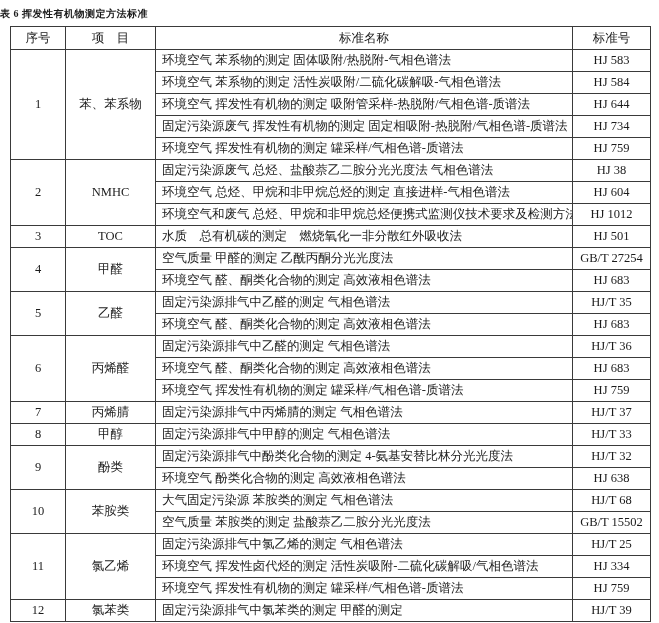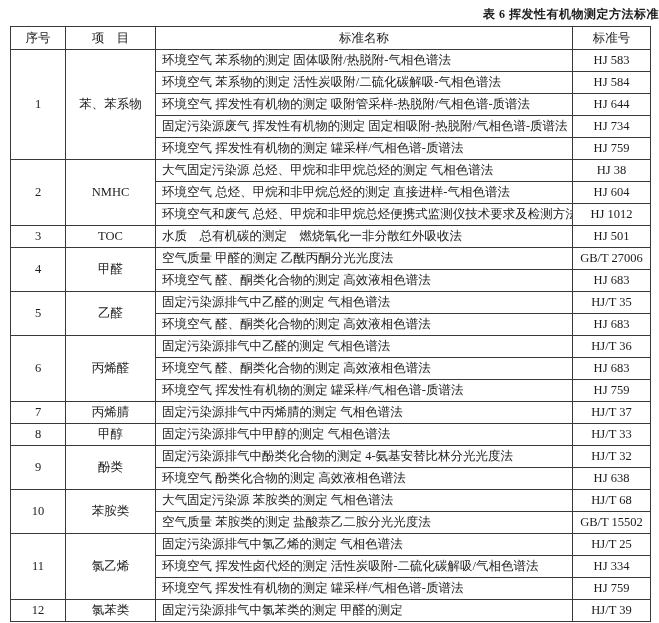--- a/index.html
+++ b/index.html
@@ -13,23 +13,23 @@
     -webkit-font-smoothing: antialiased;
   }
   .page {
     width: 659px;
     height: 623px;
     background: #ffffff;
     box-sizing: border-box;
     overflow: hidden;
   }
   .doc-title {
-    text-align: right;
+    text-align: left;
     font-weight: bold;
-    font-size: 12px;
+    font-size: 10px;
     line-height: 20px;
     padding-top: 4px;
     letter-spacing: 0.5px;
   }
   table.std-table {
     border-collapse: collapse;
     table-layout: fixed;
     margin-left: 10px;
     margin-top: 2px;
     width: 576px;
@@ -103,21 +103,21 @@
         <td>HJ 734</td>
       </tr>
       <tr>
         <td class="name-cell">环境空气 挥发性有机物的测定 罐采样/气相色谱-质谱法</td>
         <td>HJ 759</td>
       </tr>
 
       <tr>
         <td rowspan="3">2</td>
         <td rowspan="3">NMHC</td>
-        <td class="name-cell">大气固定污染源 总烃、甲烷和非甲烷总烃的测定 气相色谱法</td>
+        <td class="name-cell">固定污染源废气 总烃、盐酸萘乙二胺分光光度法 气相色谱法</td>
         <td>HJ 38</td>
       </tr>
       <tr>
         <td class="name-cell">环境空气 总烃、甲烷和非甲烷总烃的测定 直接进样-气相色谱法</td>
         <td>HJ 604</td>
       </tr>
       <tr>
         <td class="name-cell">环境空气和废气 总烃、甲烷和非甲烷总烃便携式监测仪技术要求及检测方法</td>
         <td>HJ 1012</td>
       </tr>
@@ -126,21 +126,21 @@
         <td>3</td>
         <td>TOC</td>
         <td class="name-cell">水质　总有机碳的测定　燃烧氧化一非分散红外吸收法</td>
         <td>HJ 501</td>
       </tr>
 
       <tr>
         <td rowspan="2">4</td>
         <td rowspan="2">甲醛</td>
         <td class="name-cell">空气质量 甲醛的测定 乙酰丙酮分光光度法</td>
-        <td>GB/T 27006</td>
+        <td>GB/T 27254</td>
       </tr>
       <tr>
         <td class="name-cell">环境空气 醛、酮类化合物的测定 高效液相色谱法</td>
         <td>HJ 683</td>
       </tr>
 
       <tr>
         <td rowspan="2">5</td>
         <td rowspan="2">乙醛</td>
         <td class="name-cell">固定污染源排气中乙醛的测定 气相色谱法</td>

